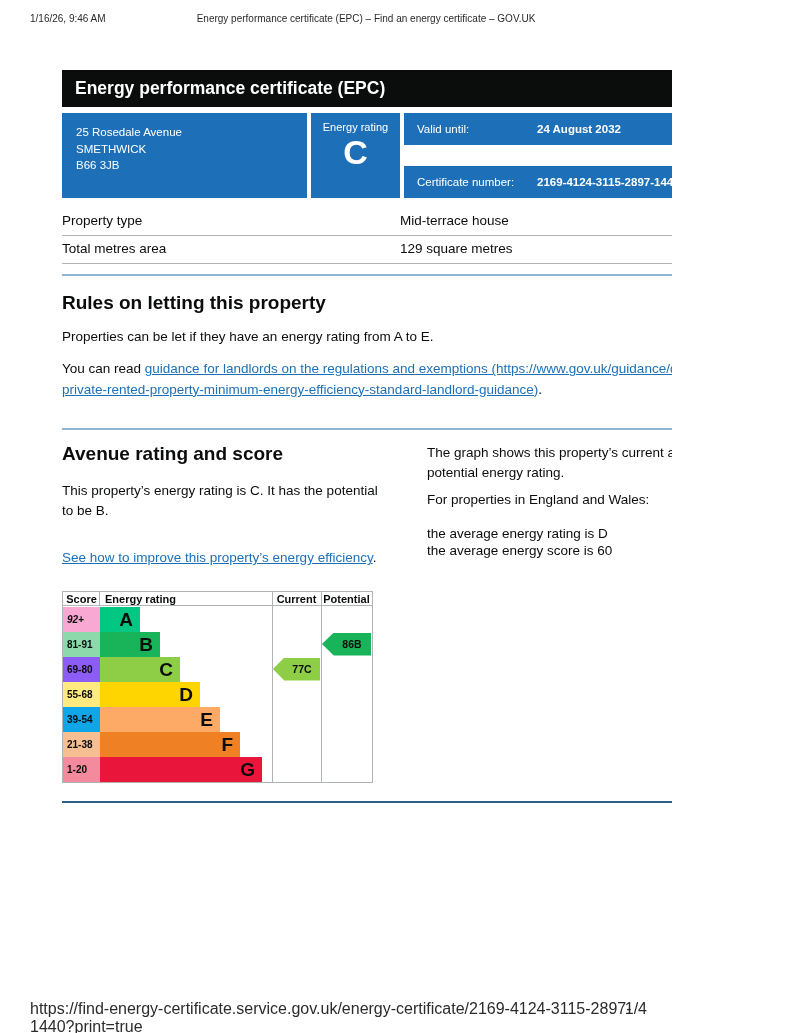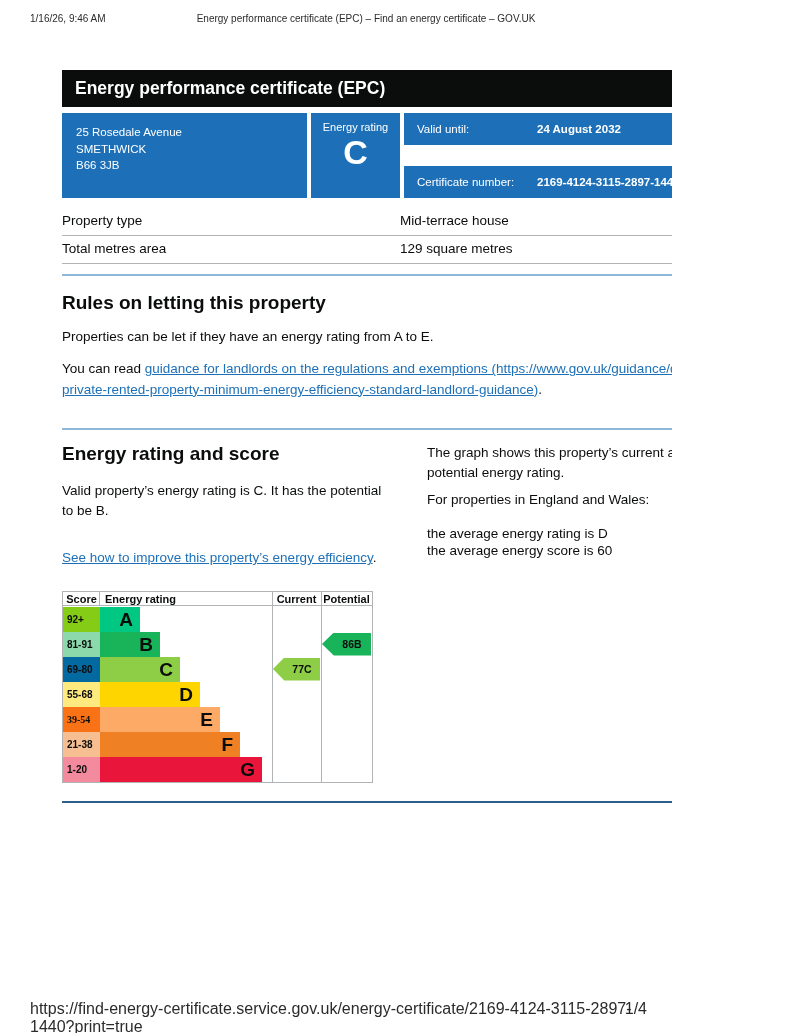--- a/index.html
+++ b/index.html
@@ -135,53 +135,53 @@
     <hr class="rule rule-1">
 
     <h1 class="section">Rules on letting this property</h1>
     <p class="p1">Properties can be let if they have an energy rating from A to E.</p>
     <p class="p2"><span>You can read </span><a class="link">guidance for landlords on the regulations and exemptions (https://www.gov.uk/guidance/domestic-private-rented-property-minimum-energy-efficiency-standard-landlord-guidance)</a><span>.</span></p>
 
     <hr class="rule rule-2">
 
     <div class="twocol">
       <div class="col-left">
-        <h2 class="section">Energy rating and score</h2>
-        <p class="para">Valid property’s energy rating is C. It has the potential to be B.</p>
+        <h2 class="section">Avenue rating and score</h2>
+        <p class="para">This property’s energy rating is C. It has the potential to be B.</p>
         <p class="improve"><a class="link">See how to improve this property’s energy efficiency</a><span>.</span></p>
 
         <div class="epc-chart">
           <div class="epc-head">
             <span class="h-score">Score</span>
             <span class="h-rating">Energy rating</span>
             <span class="h-current">Current</span>
             <span class="h-potential">Potential</span>
           </div>
           <div class="vdiv-head"></div>
           <div class="vdiv vdiv-a"></div>
           <div class="vdiv vdiv-b"></div>
           <div>
               <div class="epc-row" style="top: 15px;">
-                <div class="score-cell" style="background: #84cc16;">92+</div>
+                <div class="score-cell" style="background: #f9a8d4; font-style: italic;">92+</div>
                 <div class="band-bar" style="background: rgb(0, 199, 129); width: 40px;">A</div>
               </div>
               <div class="epc-row" style="top: 40px;">
                 <div class="score-cell" style="background: rgb(140, 217, 172);">81-91</div>
                 <div class="band-bar" style="background: rgb(25, 180, 89); width: 60px;">B</div>
               </div>
               <div class="epc-row" style="top: 65px;">
-                <div class="score-cell" style="background: #0369a1;">69-80</div>
+                <div class="score-cell" style="background: #8b5cf6;">69-80</div>
                 <div class="band-bar" style="background: rgb(141, 206, 70); width: 80px;">C</div>
               </div>
               <div class="epc-row" style="top: 90px;">
                 <div class="score-cell" style="background: rgb(255, 234, 127);">55-68</div>
                 <div class="band-bar" style="background: rgb(255, 213, 0); width: 100px;">D</div>
               </div>
               <div class="epc-row" style="top: 115px;">
-                <div class="score-cell" style="background: #f97316; font-family: Liberation Serif, serif;">39-54</div>
+                <div class="score-cell" style="background: #0ea5e9;">39-54</div>
                 <div class="band-bar" style="background: rgb(252, 170, 101); width: 120px;">E</div>
               </div>
               <div class="epc-row" style="top: 140px;">
                 <div class="score-cell" style="background: rgb(247, 191, 145);">21-38</div>
                 <div class="band-bar" style="background: rgb(239, 128, 35); width: 140px;">F</div>
               </div>
               <div class="epc-row" style="top: 165px;">
                 <div class="score-cell" style="background: rgb(244, 138, 157);">1-20</div>
                 <div class="band-bar" style="background: rgb(233, 21, 59); width: 162px;">G</div>
               </div>

